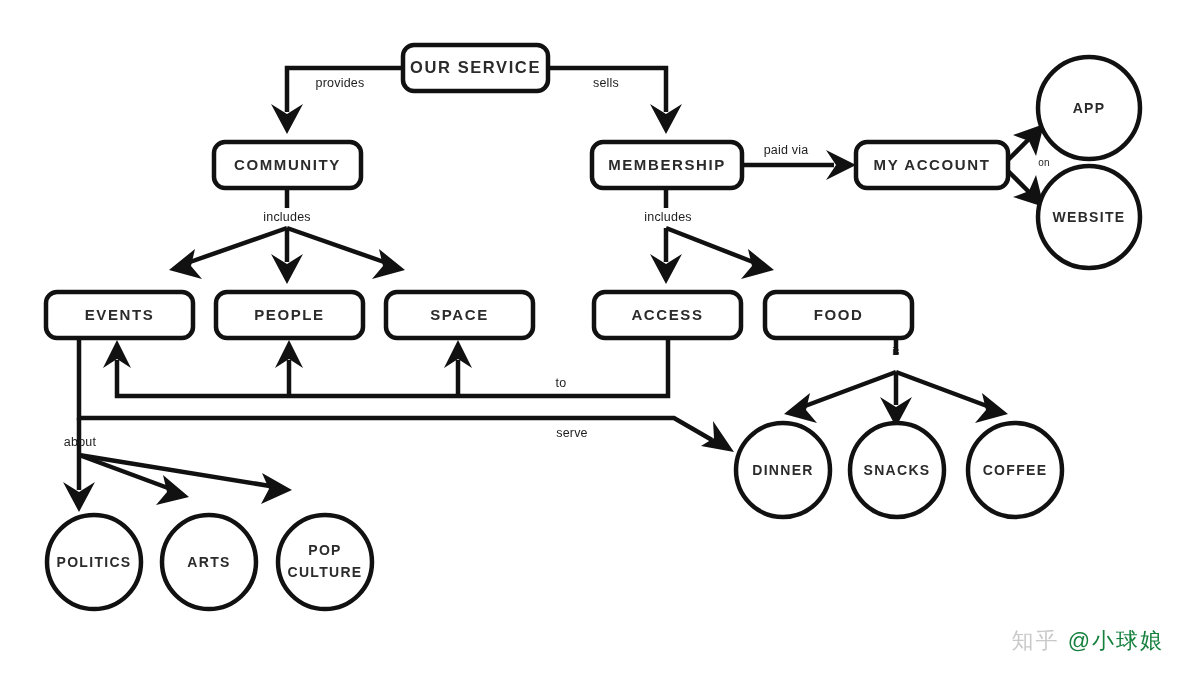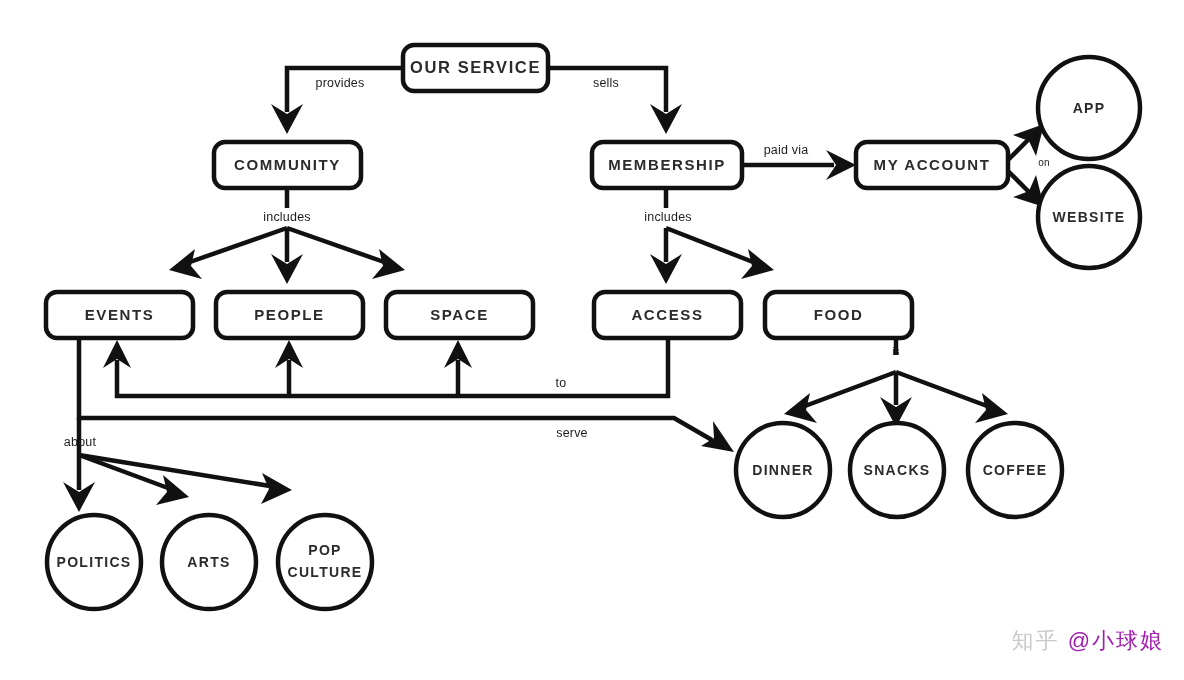--- a/index.html
+++ b/index.html
@@ -39,21 +39,21 @@
     position:absolute;
     right:20px;
     bottom:24px;
     font-family:"Liberation Sans",sans-serif;
     font-size:22px;
     color:#c9c9c9;
     letter-spacing:2px;
     white-space:nowrap;
     user-select:none;
   }
-  #watermark .wm-red{color:#a21caf;}
+  #watermark .wm-red{color:#15803d;}
 </style>
 </head>
 <body>
 
 <div id="stage">
 
   <svg id="diagram" viewBox="0 0 1184 680">
 
     <g>
       <path class="conn" d="M403,68 L287,68 L287,112"></path>

